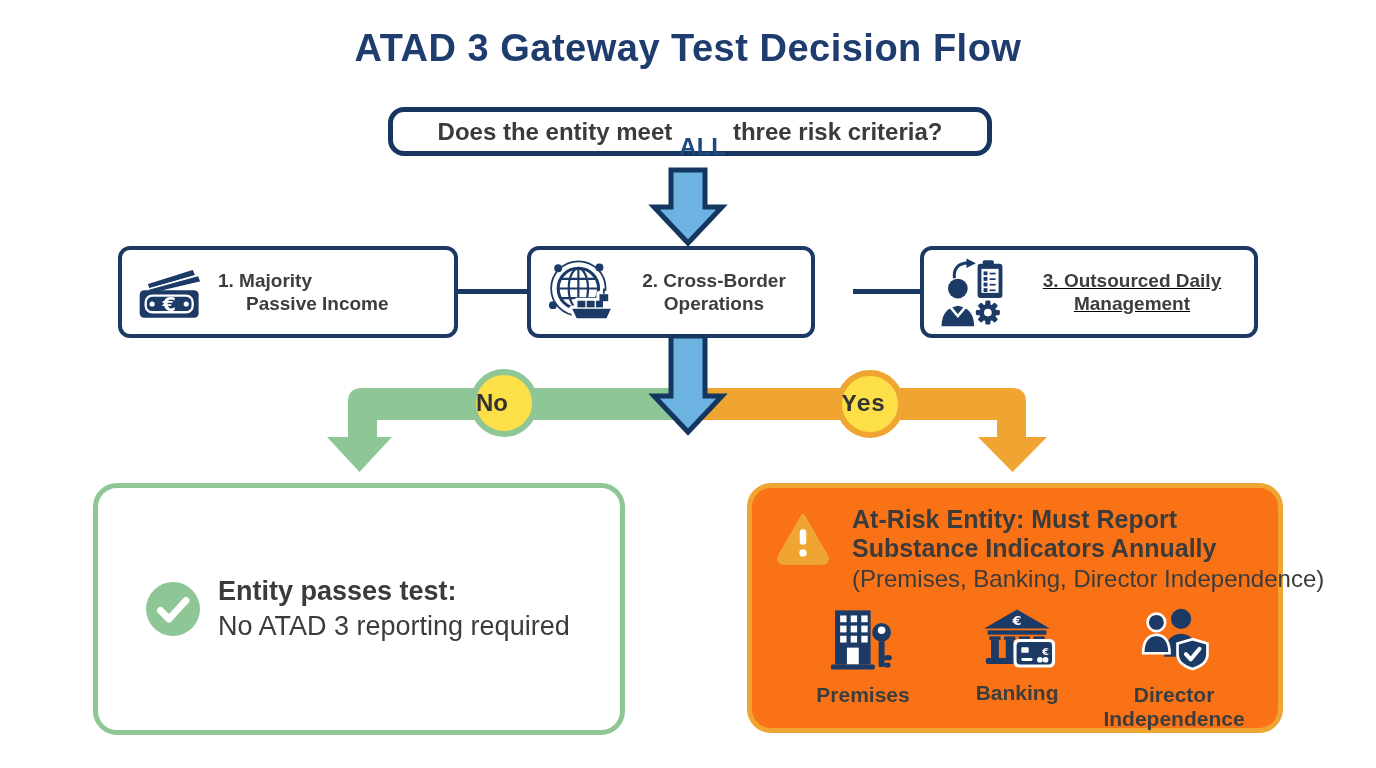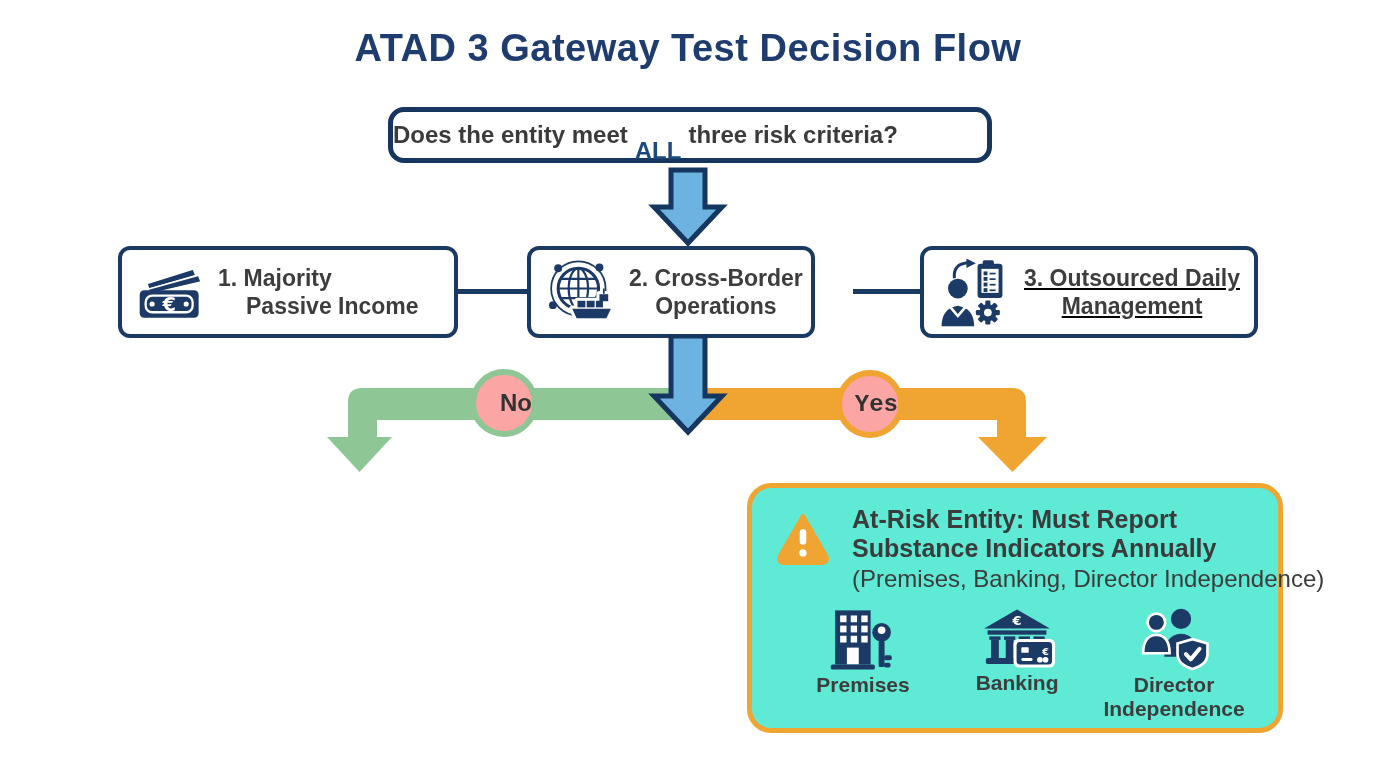--- a/index.html
+++ b/index.html
@@ -2,62 +2,62 @@
 <html><head>
 <meta charset="utf-8">
 <style>
   * { margin:0; padding:0; box-sizing:border-box; }
   body { background:#ffffff; font-family:"Liberation Sans", sans-serif; }
   .canvas { position:relative; width:1376px; height:768px; background:#ffffff; overflow:hidden; }
 
   .title { position:absolute; top:27px; left:0; width:100%; text-align:center;
            font-size:38px; font-weight:bold; color:#1e3c6e; letter-spacing:.5px; }
 
-  .question-box { position:absolute; left:388px; top:107px; width:604px; height:56px;
+  .question-box { position:absolute; left:388px; top:107px; width:604px; height:49px;
            border:5px solid #16355f; border-radius:16px; background:#fff;
-           display:flex; align-items:center; white-space:nowrap;
+           display:flex; align-items:center; justify-content:center; white-space:nowrap;
            font-size:24px; font-weight:bold; color:#3b3b3b; }
   .q-prefix, .q-highlight { margin-right:7px; }
   .q-highlight { color:#1c4a7e;margin-top:31px; }
 
   .abs { position:absolute; }
 
   .criterion-box { position:absolute; top:246px; height:92px; background:#fff;
            border:4px solid #1b3a63; border-radius:12px;
            display:flex; align-items:center; padding:0 12px 0 14px; }
-  .crit-text { font-size:23px; font-weight:bold; color:#3d3d3d; line-height:1.22; white-space:nowrap; }
+  .crit-text { font-size:19px; font-weight:bold; color:#3d3d3d; line-height:1.22; white-space:nowrap; }
   .crit-text.centered { text-align:center; }
   .crit-text .indent { margin-left:28px; }
   .crit-icon { flex:0 0 auto; margin-right:12px; display:flex; align-items:center; }
 
   .connector { position:absolute; top:289px; height:5px; background:#1b3a63; }
 
   .label-circle { position:absolute; width:68px; height:68px; border-radius:50%;
-           background:#fca5a5; display:flex; align-items:center; justify-content:flex-end;
+           background:#fde047; display:flex; align-items:center; justify-content:flex-start;
            font-size:24px; font-weight:bold; color:#333; z-index:6; }
   .no-circle  { left:470px; top:369px; border:6px solid #8ec795; }
   .yes-circle { left:836px; top:370px; border:6px solid #f0a431;font-family:Liberation Mono, monospace; }
 
   .pass-box { position:absolute; left:93px; top:483px; width:532px; height:252px;
            border:5px solid #8ec795; border-radius:24px; background:#fff;
            display:flex; align-items:center; padding-left:48px; }
   .pass-text { margin-left:18px; font-size:27px; color:#3b3b3b; line-height:1.3; }
   .pass-text .bold { font-weight:bold; }
 
   .risk-box { position:absolute; left:747px; top:483px; width:536px; height:250px;
-           border:5px solid #f0a431; border-radius:24px; background:#5eead4;
+           border:5px solid #f0a431; border-radius:24px; background:#f97316;
            padding:17px 20px 0 20px; }
   .risk-header { display:flex; gap:20px; }
   .warn-wrap { flex:0 0 auto; margin:6px 0 0 2px; }
   .risk-heading { font-size:25px; font-weight:bold; color:#3b3b3b; line-height:1.16; }
   .risk-sub { font-size:24px; font-weight:normal; color:#3b3b3b; margin-top:2px; white-space:nowrap; }
   .indicator-row { display:flex; margin-top:14px; padding:0 4px 0 14px; justify-content:space-between; }
   .indicator { width:158px; display:flex; flex-direction:column; align-items:center; }
   .indicator:last-child { width:164px; }
-  .ind-label { margin-top:0; font-size:21px; font-weight:bold; color:#3d3d3d;
+  .ind-label { margin-top:10px; font-size:21px; font-weight:bold; color:#3d3d3d;
            text-align:center; line-height:1.15; }
 
   svg { display:block; }
 </style>
 </head>
 <body>
 
 <div class="canvas">
 
   <h1 class="title">ATAD 3 Gateway Test Decision Flow</h1>
@@ -186,20 +186,32 @@
     <path d="M23 2 H57 V62 H74 L40 98 L6 62 H23 Z" fill="#6db3e2" stroke="#14365f" stroke-width="5" stroke-linejoin="miter"></path>
   </svg>
 
   <div class="label-circle no-circle">
     <span>No</span>
   </div>
   <div class="label-circle yes-circle">
     <span>Yes</span>
   </div>
 
+  <div class="pass-box">
+    <span>
+      <svg width="54" height="54" viewBox="0 0 54 54">
+        <circle cx="27" cy="27" r="27" fill="#8ec795"></circle>
+        <path d="M14.5 28.5 L23 37 L40 18.5" stroke="#fff" stroke-width="7" stroke-linecap="round" stroke-linejoin="round" fill="none"></path>
+      </svg>
+    </span>
+    <div class="pass-text">
+      <div class="bold">Entity passes test:</div>
+      <div>No ATAD 3 reporting required</div>
+    </div>
+  </div>
 
   <div class="risk-box">
     <div class="risk-header">
       <span class="warn-wrap">
         <svg width="58" height="54" viewBox="0 0 60 56">
           <path d="M30 5 L54.5 47.5 A4.5 4.5 0 0 1 50.6 54 H9.4 A4.5 4.5 0 0 1 5.5 47.5 Z" fill="#f0a431" stroke="#f0a431" stroke-width="4" stroke-linejoin="round"></path>
           <rect x="26.6" y="19" width="6.8" height="16" rx="3.3" fill="#fff"></rect>
           <circle cx="30" cy="43.5" r="3.8" fill="#fff"></circle>
         </svg>
       </span>

